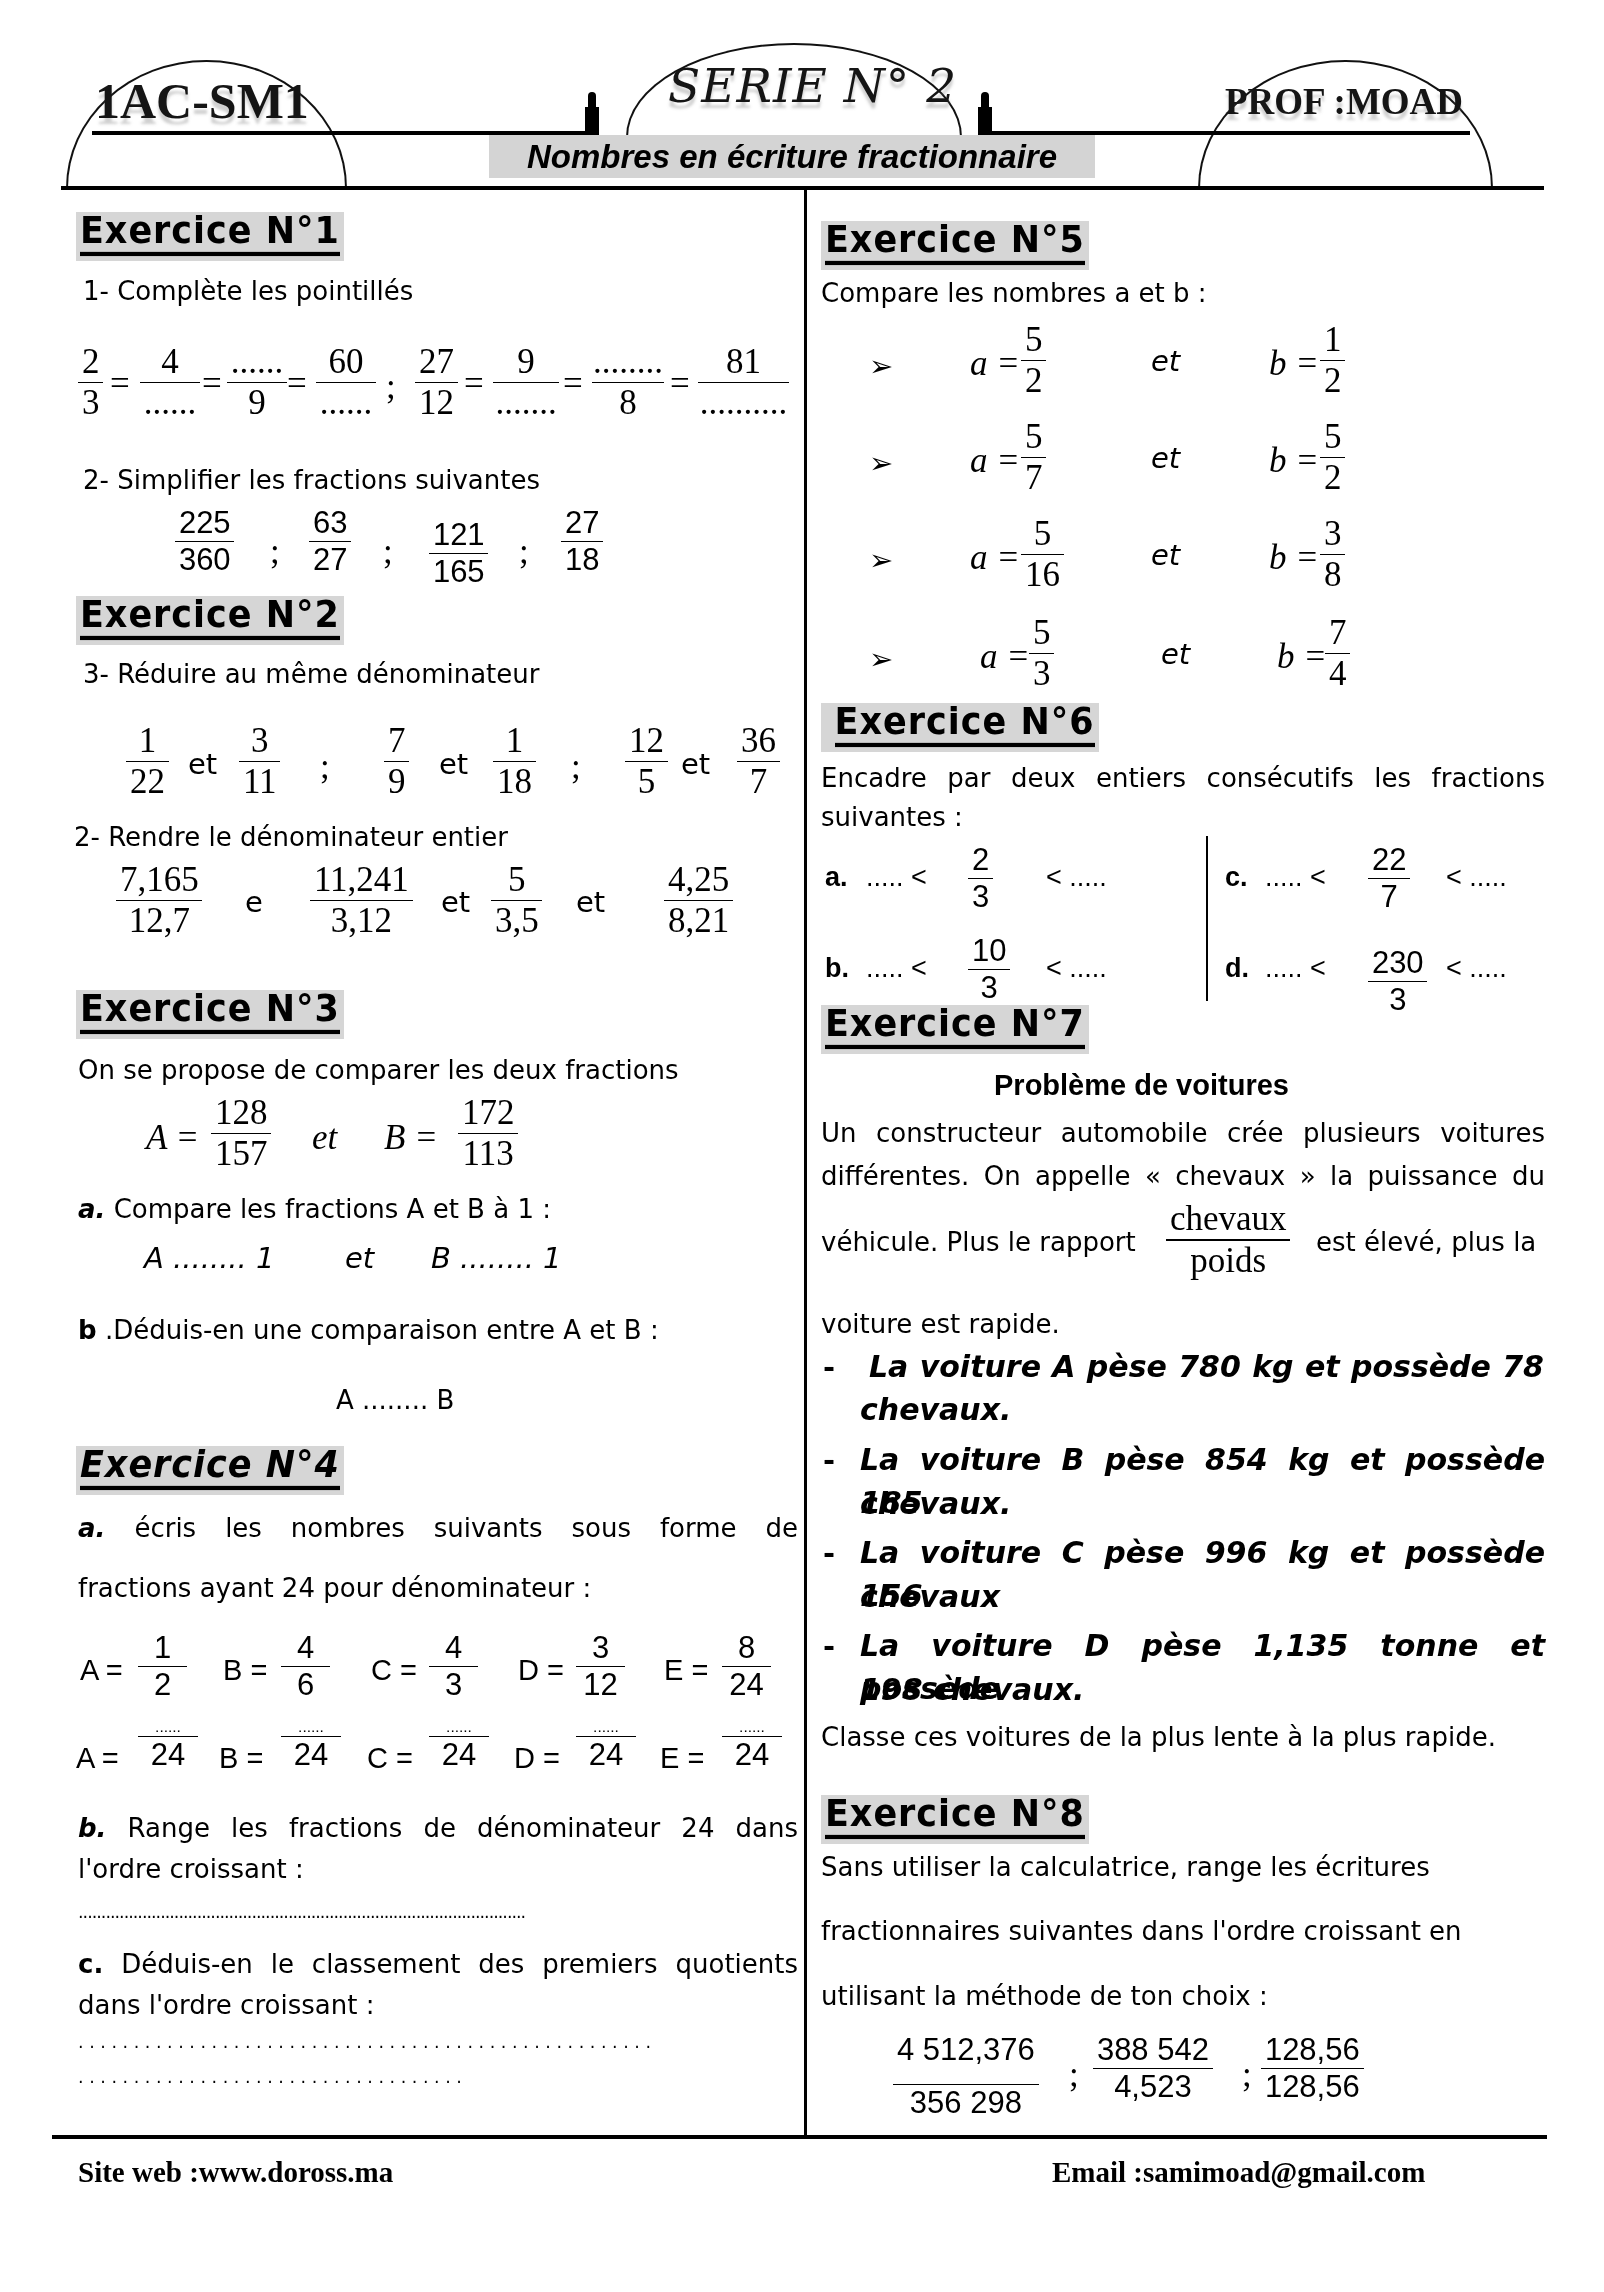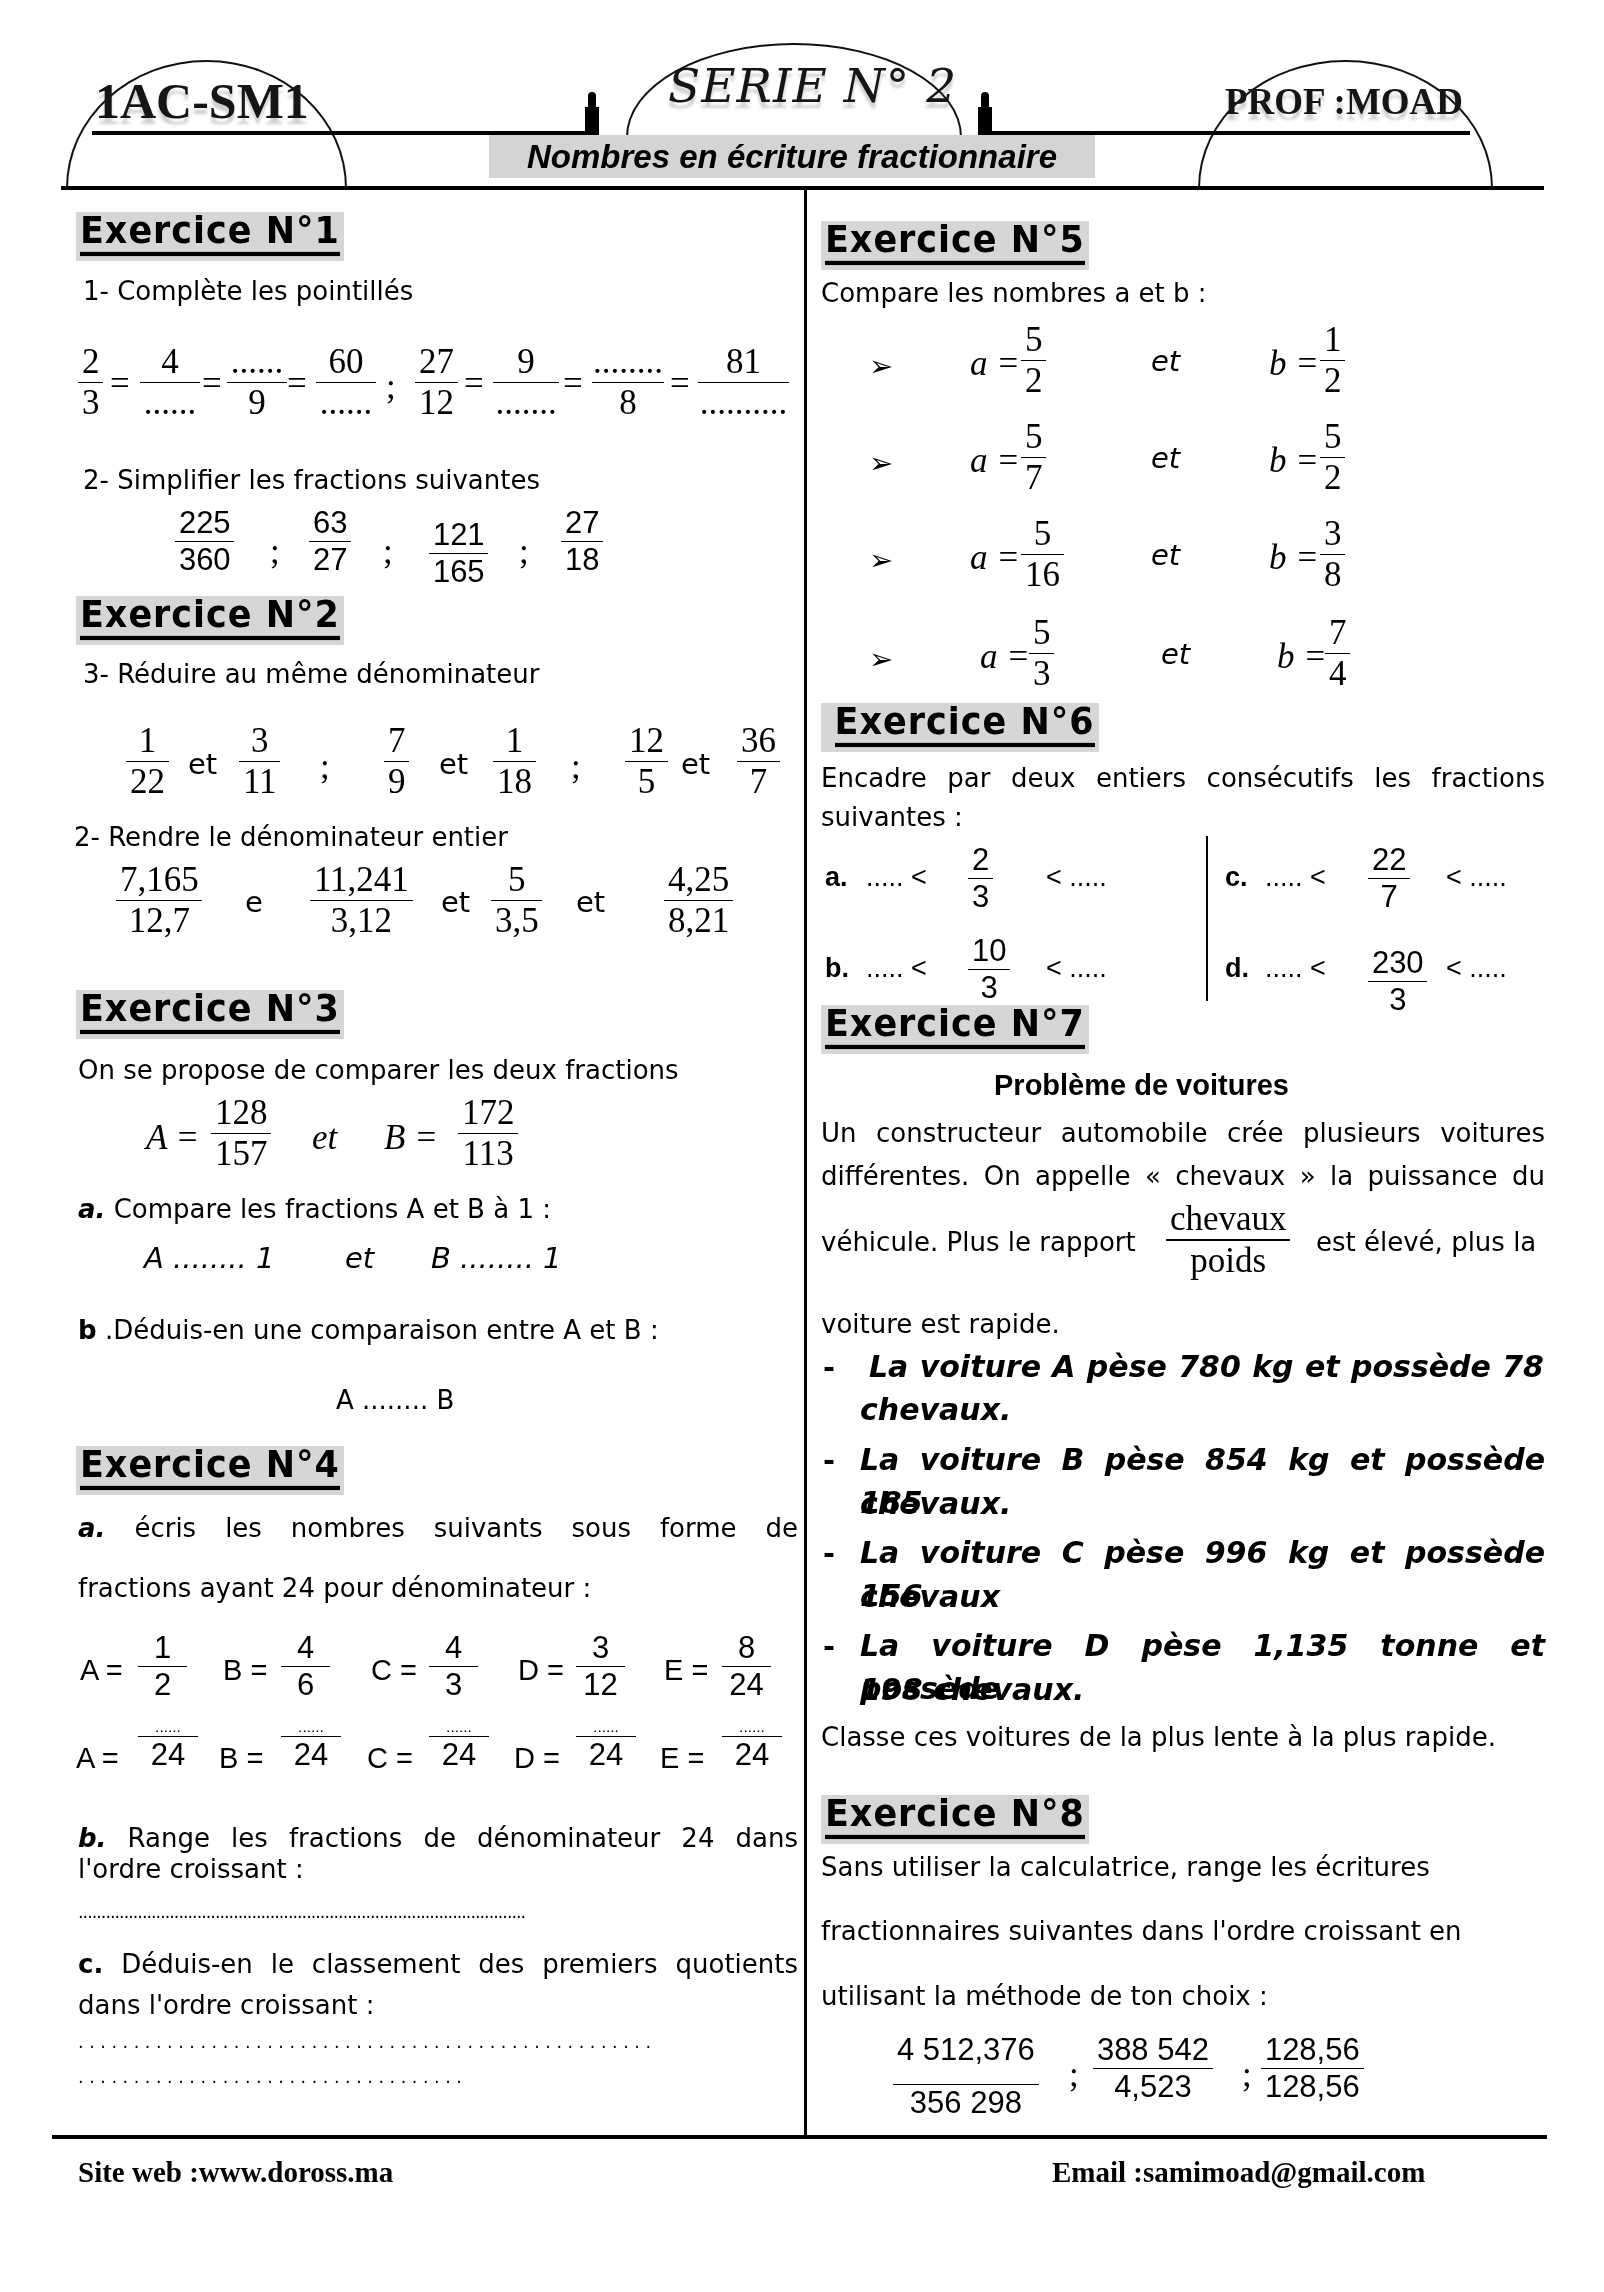--- a/index.html
+++ b/index.html
@@ -195,21 +195,21 @@
       <span class="d">113</span>
     </div>
 </div>
 <div class="t" style="left:78px;top:1195px;"><span class="bi">a.</span><span> Compare les fractions A et B à 1 :</span></div>
 <div class="t it" style="left:144px;top:1242px;font-size:29px;">A ........ 1</div>
 <div class="t it" style="left:345px;top:1242px;font-size:29px;">et</div>
 <div class="t it" style="left:431px;top:1242px;font-size:29px;">B ........ 1</div>
 <div class="t" style="left:78px;top:1316px;"><span style="font-weight:bold">b</span><span> .Déduis-en une comparaison entre A et B :</span></div>
 <div class="t" style="left:336px;top:1386px;">A ........ B</div>
 
-<div class="ex-h" style="left:76px;top:1446px;"><span>Exercice N°4</span></div>
+<div class="ex-h" style="left:76px;top:1446px;font-style:italic;"><span>Exercice N°4</span></div>
 <div class="tj" style="left:78px;top:1507px;width:720px;"><span class="bi">a.</span> <span>écris les nombres suivants sous forme de</span></div>
 <div class="t" style="left:78px;top:1574px;">fractions  ayant 24 pour dénominateur :</div>
 
 <div id="ex4-given">
     <div class="t" style="left:80px;top:1654px;font-family:'Liberation Sans',sans-serif;font-size:29px;">A =</div>
     <div class="fr sans" style="left:140px;top:1630px;width:45px;">
       <span class="n">1</span>
       <span class="d">2</span>
     </div>
     <div class="t" style="left:223px;top:1654px;font-family:'Liberation Sans',sans-serif;font-size:29px;">B =</div>
@@ -254,21 +254,21 @@
       <span class="n" style="font-size:15.5px;">......</span>
       <span class="d">24</span>
     </div>
     <div class="t" style="left:660px;top:1742px;font-family:'Liberation Sans',sans-serif;font-size:29px;">E =</div>
     <div class="fr sans" style="left:724px;top:1718px;width:56px;">
       <span class="n" style="font-size:15.5px;">......</span>
       <span class="d">24</span>
     </div>
   </div>
 
-<div class="tj" style="left:78px;top:1807px;width:720px;margin-top:10px;"><span class="bi">b.</span> <span>Range les fractions de dénominateur 24 dans</span></div>
+<div class="tj" style="left:78px;top:1807px;width:720px;"><span class="bi">b.</span> <span>Range les fractions de dénominateur 24 dans</span></div>
 <div class="t" style="left:78px;top:1855px;">l'ordre croissant :</div>
 <div class="t" style="left:78px;top:1902px;font-size:17.5px;overflow:hidden;width:718px;letter-spacing:-1px;">..................................................................................................</div>
 <div class="tj" style="left:78px;top:1943px;width:720px;"><span style="font-weight:bold">c.</span> <span>Déduis-en le classement des premiers quotients</span></div>
 <div class="t" style="left:78px;top:1991px;">dans l'ordre croissant :</div>
 <div class="t" style="left:78px;top:2032px;font-size:17.5px;overflow:hidden;width:718px;">. . . . . . . . . . . . . . . . . . . . . . . . . . . . . . . . . . . . . . . . . . . . . . . . . . . .</div>
 <div class="t" style="left:78px;top:2067px;font-size:17.5px;">. . . . . . . . . . . . . . . . . . . . . . . . . . . . . . . . . . .</div>
 
 <div class="ex-h" style="left:821px;top:221px;"><span>Exercice N°5</span></div>
 <div class="t" style="left:821px;top:279px;">Compare les nombres a et b  :</div>
 <div id="ex5-rows">

